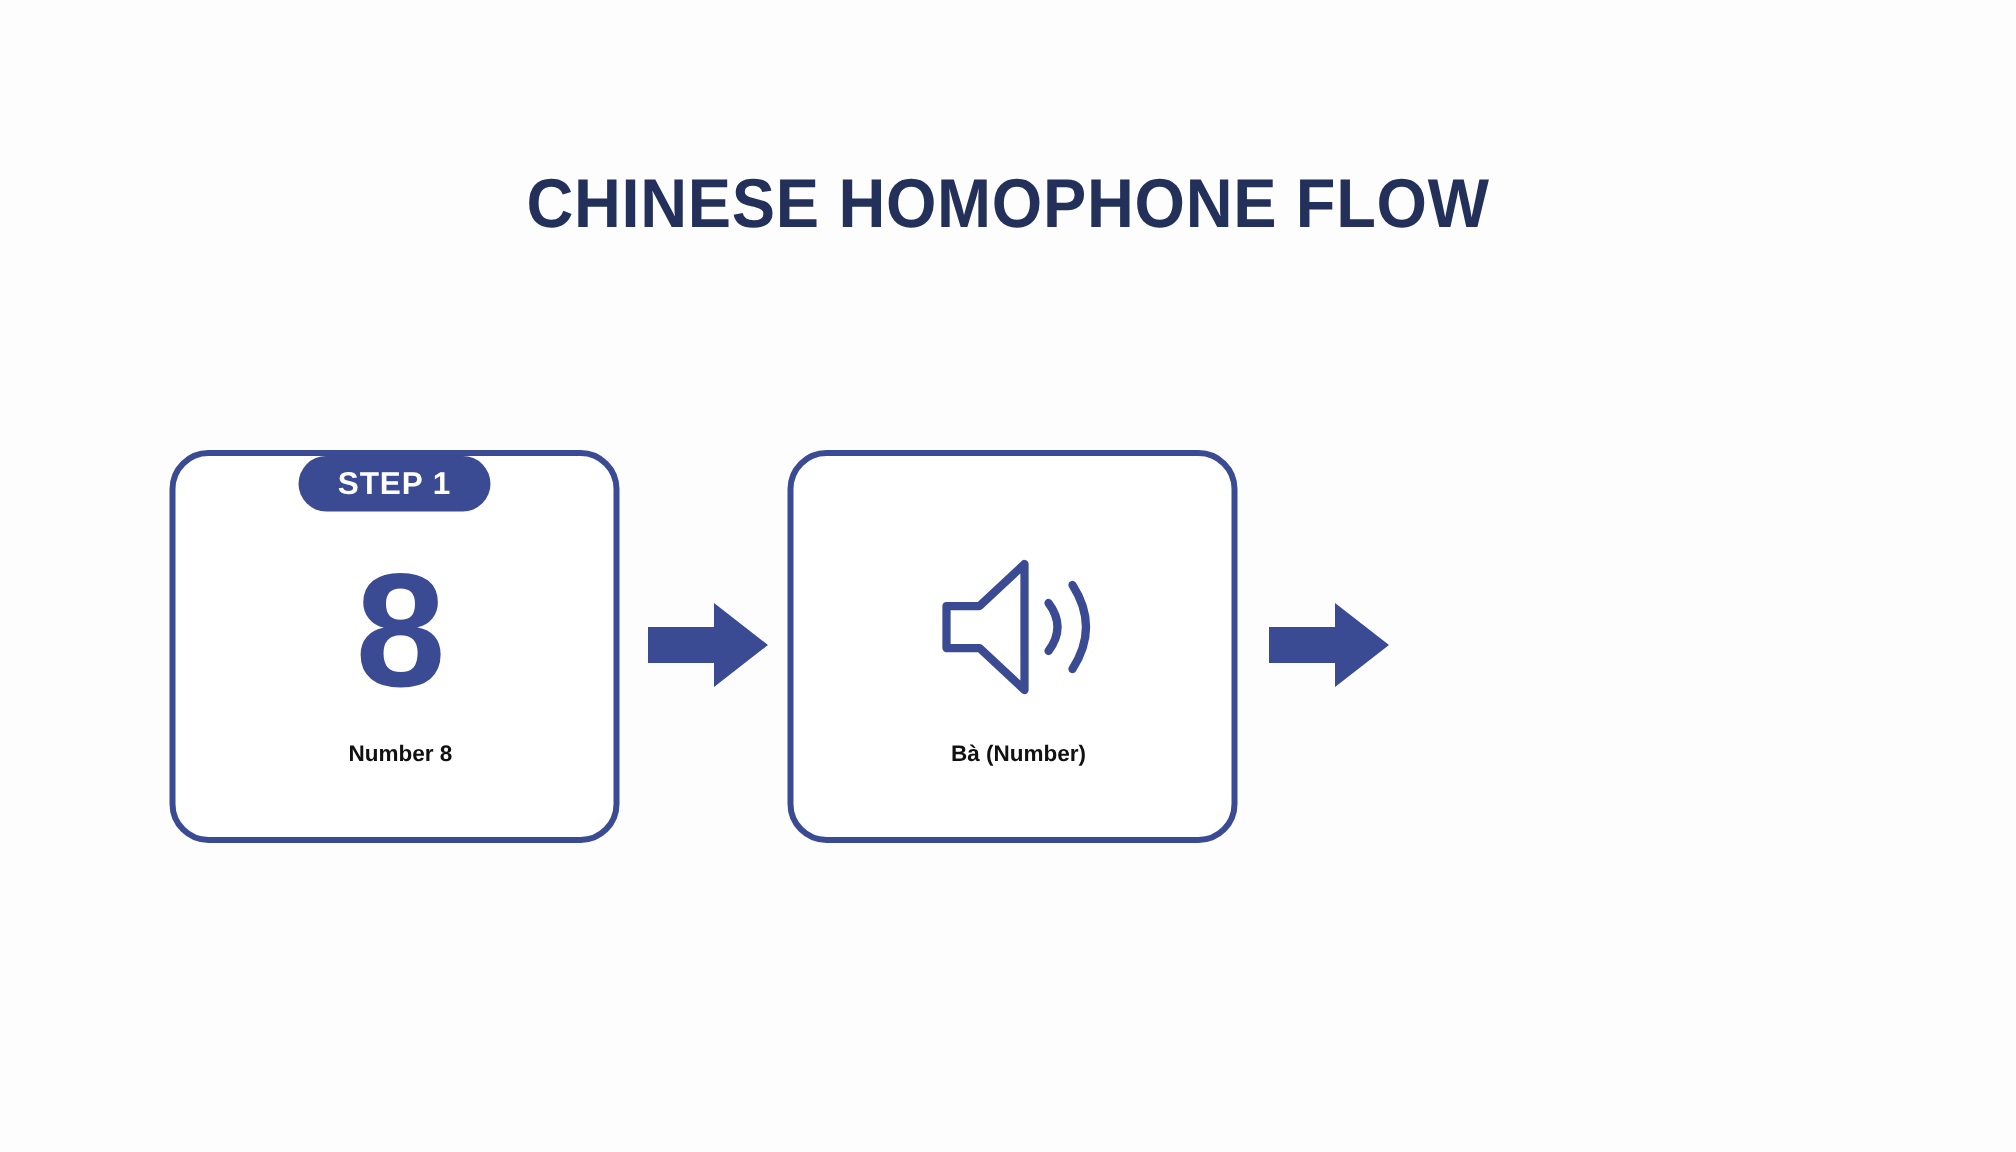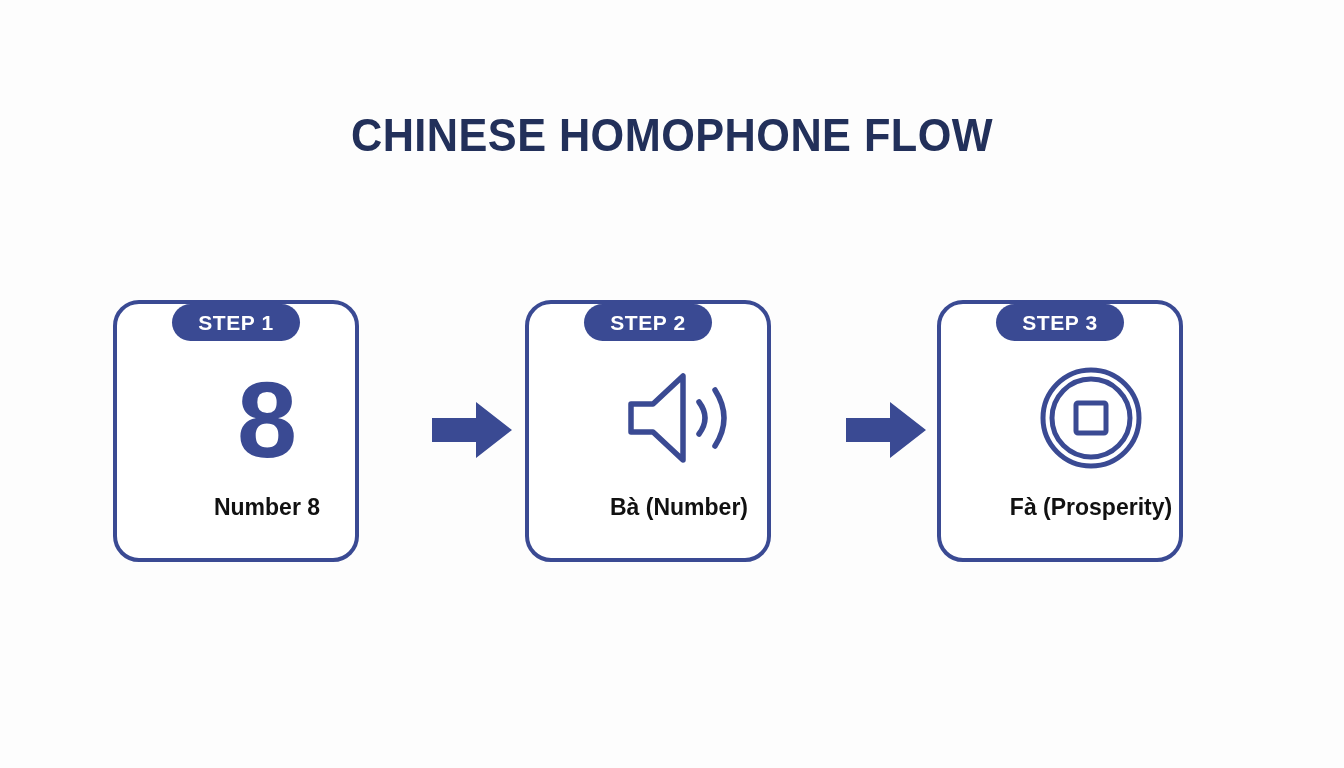--- a/index.html
+++ b/index.html
@@ -43,21 +43,21 @@
     position: absolute;
     top: 283px;
     left: 113px;
     width: 1124px;
     height: 282px;
   }
 
   .step-card {
     position: absolute;
     top: 17px;
-    width: 246px;
+    width: 300px;
     height: 262px;
     box-sizing: border-box;
     border: 4px solid #3a4a93;
     border-radius: 26px;
     background: #ffffff;
   }
   .card-1 { left: 0px; }
   .card-2 { left: 412px; }
   .card-3 { left: 824px; }
 
@@ -100,21 +100,21 @@
     line-height: 1;
     font-family: "Liberation Sans", sans-serif;
   }
 
   .card-label {
     position: absolute;
     left: 0;
     top: 190px;
     width: 300px;
     text-align: center;
-    font-size: 23px;
+    font-size: 15px;
     font-weight: bold;
     color: #111111;
     white-space: nowrap;
   }
 
   
   .flow-arrow {
     position: absolute;
     top: 119px;
     width: 80px;
@@ -140,47 +140,33 @@
       <div class="card-label">Number 8</div>
     </div>
 
     <div class="flow-arrow arrow-1">
       <svg width="80" height="56" viewBox="0 0 80 56" xmlns="http://www.w3.org/2000/svg">
         <polygon points="0,16 44,16 44,0 80,28 44,56 44,40 0,40" fill="#3a4a93"></polygon>
       </svg>
     </div>
 
     <div class="step-card card-2">
-      <div class="step-badge">STEP 2</div>
       <div class="card-icon">
         <span>
           <svg width="112" height="104" viewBox="0 0 112 104" xmlns="http://www.w3.org/2000/svg" fill="none" stroke="#3a4a93" stroke-width="5.5" stroke-linecap="round" stroke-linejoin="round">
             <path d="M8 38 L30 38 L60 10 L60 94 L30 66 L8 66 Z"></path>
             <path d="M76 36 Q88 52 76 68"></path>
             <path d="M92 24 Q110 52 92 80"></path>
           </svg>
         </span>
       </div>
       <div class="card-label">Bà (Number)</div>
     </div>
 
     <div class="flow-arrow arrow-2">
       <svg width="80" height="56" viewBox="0 0 80 56" xmlns="http://www.w3.org/2000/svg">
         <polygon points="0,16 44,16 44,0 80,28 44,56 44,40 0,40" fill="#3a4a93"></polygon>
       </svg>
     </div>
 
-    <div class="step-card card-3">
-      <div class="step-badge">STEP 3</div>
-      <div class="card-icon">
-        <span>
-          <svg width="104" height="104" viewBox="0 0 104 104" xmlns="http://www.w3.org/2000/svg" fill="none" stroke="#3a4a93" stroke-width="5" stroke-linejoin="round">
-            <circle cx="52" cy="52" r="48"></circle>
-            <circle cx="52" cy="52" r="39"></circle>
-            <rect x="37" y="37" width="30" height="30" rx="2"></rect>
-          </svg>
-        </span>
-      </div>
-      <div class="card-label">Fà (Prosperity)</div>
-    </div>
 
   </div>
 </div>
 
 </body></html>

